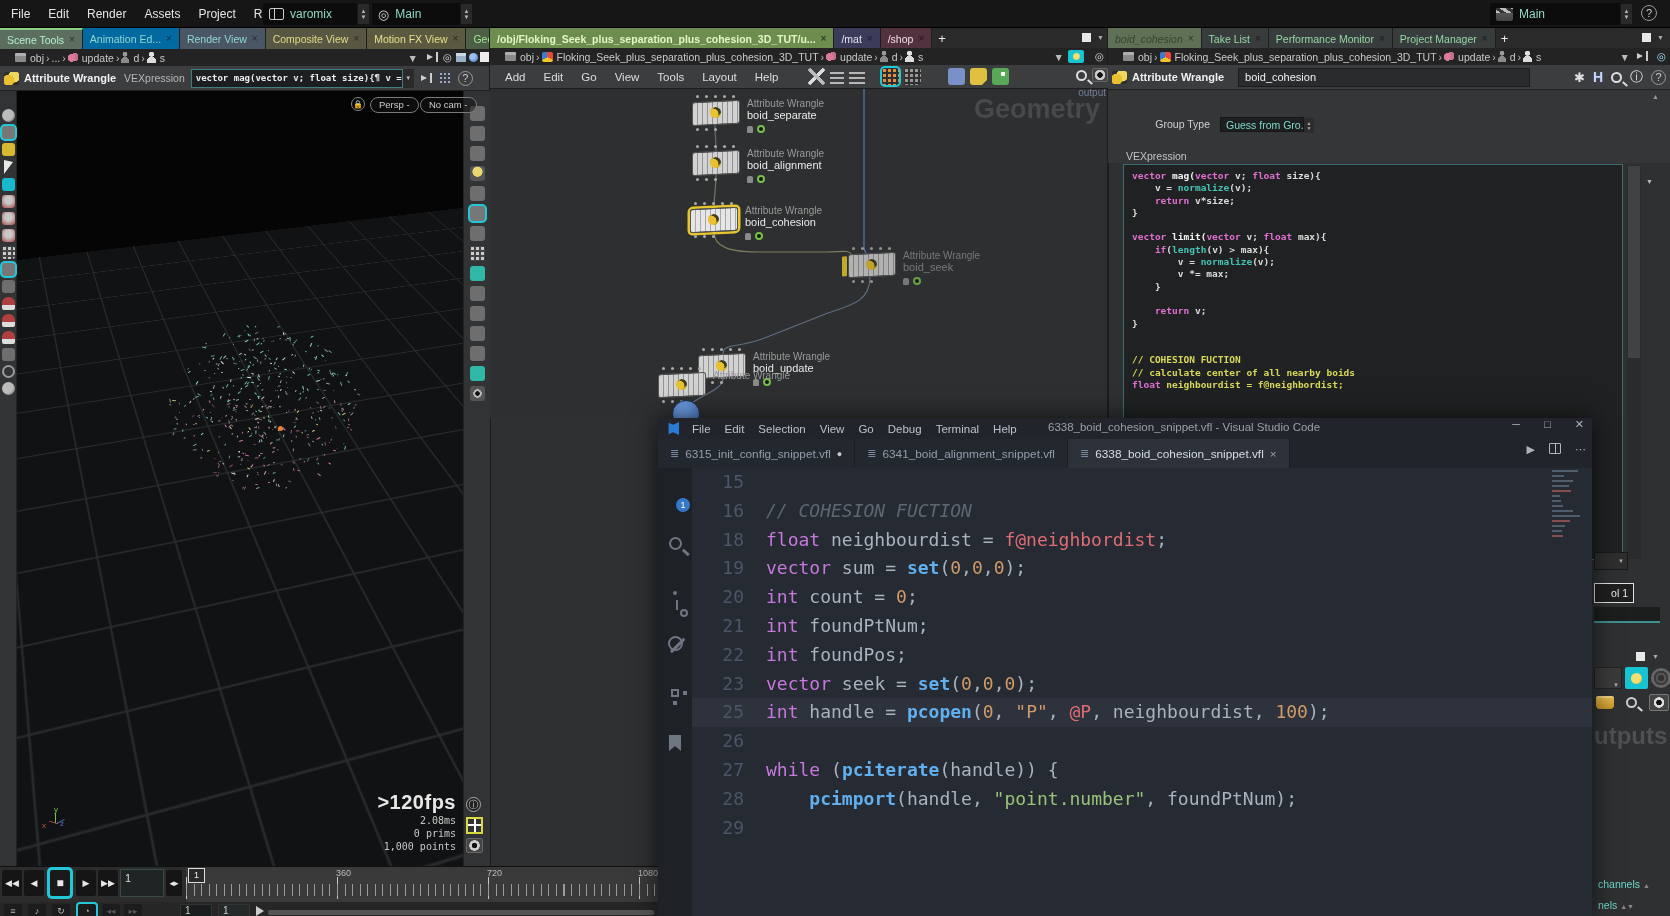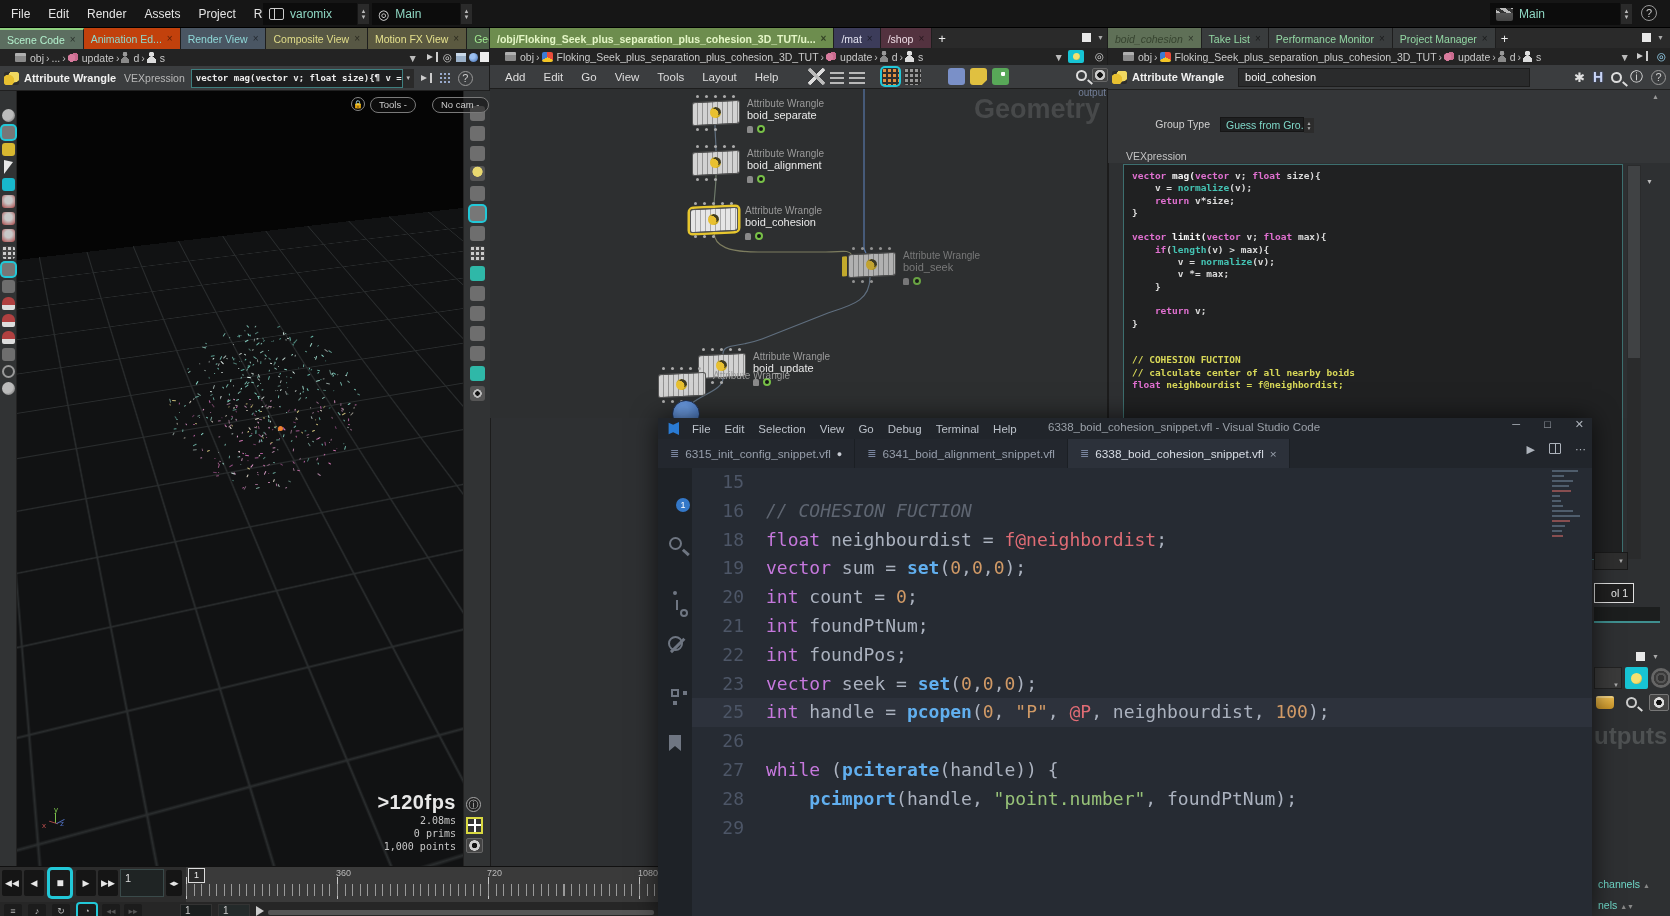--- a/index.html
+++ b/index.html
@@ -34,21 +34,21 @@
   .pic-cloud{width:10px;height:9px;background:radial-gradient(circle at 35% 55%,#d87b9d 45%,transparent 50%),radial-gradient(circle at 70% 45%,#c96a8e 45%,transparent 50%);}
   .pic-person-dim{width:8px;height:11px;background:radial-gradient(circle at 50% 20%,#9a9a9a 2.2px,transparent 2.6px),radial-gradient(ellipse 50% 38% at 50% 82%,#8a8a8a 98%,transparent);}
   .pic-person{width:9px;height:11px;background:radial-gradient(circle at 50% 20%,#e0e0e0 2.4px,transparent 2.8px),radial-gradient(ellipse 52% 40% at 50% 82%,#dcdcdc 98%,transparent);}
   .corner-ctl{display:flex;gap:6px;align-items:center;color:#cfcfcf;}
   .corner-ctl .sq{width:9px;height:9px;background:#e8e8e8;}
   .corner-ctl .dn{font-size:7px;color:#aaa;}
 
   
   .lp-tabs{left:0;top:28px;width:490px;}
   .lt0{background:#5c6e60;color:#b2f0cc;border-top:2px solid #8fd080;}
-  .lt1{background:#c2410c;color:#8fd8cc;}
+  .lt1{background:#0369a1;color:#8fd8cc;}
   .lt2{background:#4a5663;color:#8fd8d8;}
   .lt3{background:#575744;color:#e0dc88;}
   .lt4{background:#5b5940;color:#e4e08c;}
   .lt5{background:#4c5f46;color:#9fe88f;}
   .lp-path{left:0;top:49px;width:490px;}
   .wranglebar{position:absolute;left:0;top:66px;width:490px;height:25px;background:#3b3d3f;display:flex;align-items:center;border-bottom:1px solid #202020;}
   .wrangle-ic{width:15px;height:13px;margin:0 5px 0 4px;background:radial-gradient(circle at 30% 65%,#e8c030 40%,transparent 45%),radial-gradient(circle at 68% 35%,#f0d860 42%,transparent 47%),#2c2c2c;border-radius:2px;}
   .wb-title{font-weight:bold;color:#f0f0f0;font-size:11px;margin-right:8px;white-space:nowrap;}
   .wb-vex{color:#b8b8b8;font-size:10.5px;margin-right:6px;}
   .wb-field{width:212px;height:19px;background:#1d1e1f;border:1px solid #3f7f7f;color:#ececec;font-family:"DejaVu Sans Mono",monospace;font-size:9px;font-weight:bold;line-height:17px;padding:0 4px;overflow:hidden;white-space:nowrap;}
@@ -272,21 +272,21 @@
     <div class="spin abs" style="left:1621px;top:4px;">
         <span>▲</span>
         <span>▼</span>
       </div>
     <div class="qhelp abs" style="left:1641px;top:5px;">?</div>
   </div>
 
   <div class="tabrow lp-tabs">
     <div style="display:flex;">
         <div class="htab lt0">
-          <span class="tlbl">Scene Code</span>
+          <span class="tlbl">Scene Tools</span>
           <span class="cx">×</span>
         </div>
         <div class="htab lt1">
           <span class="tlbl">Animation Ed...</span>
           <span class="cx">×</span>
         </div>
         <div class="htab lt2">
           <span class="tlbl">Render View</span>
           <span class="cx">×</span>
         </div>
@@ -833,22 +833,22 @@
         <div class="ti v-dots"></div>
         <div class="ti v-teal"></div>
         <div class="ti"></div>
         <div class="ti"></div>
         <div class="ti"></div>
         <div class="ti"></div>
         <div class="ti v-teal"></div>
         <div class="ti v-eye"></div>
       </div>
     <div class="vp-lock">🔒</div>
-    <div class="pill" style="left:370px;top:6px;">Tools -</div>
-    <div class="pill" style="left:432px;top:6px;">No cam -</div>
+    <div class="pill" style="left:370px;top:6px;">Persp -</div>
+    <div class="pill" style="left:420px;top:6px;">No cam -</div>
     <div class="stats">
       <div class="fps">&gt;120fps</div>
       <div class="srow">2.08ms</div>
       <div class="srow">0  prims</div>
       <div class="srow">1,000 points</div>
     </div>
     <div class="vp-trio" style="top:706px;">
         <div class="trio-info">ⓘ</div>
       </div>
     <div class="vp-trio" style="top:726px;">

